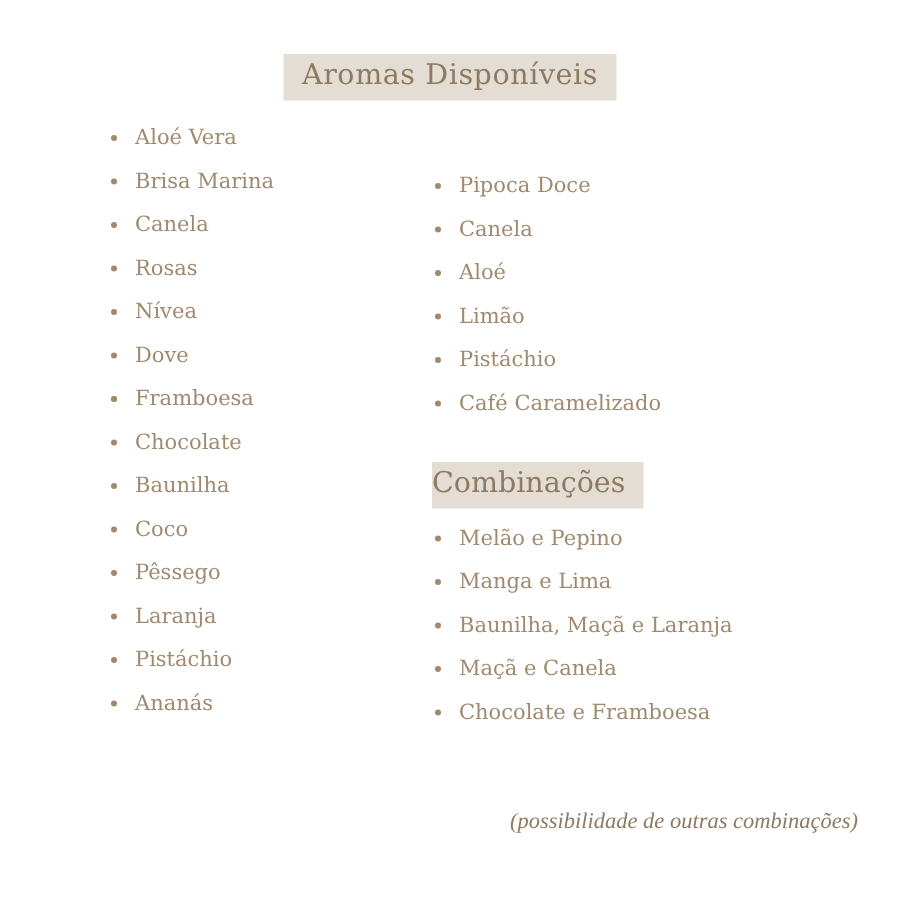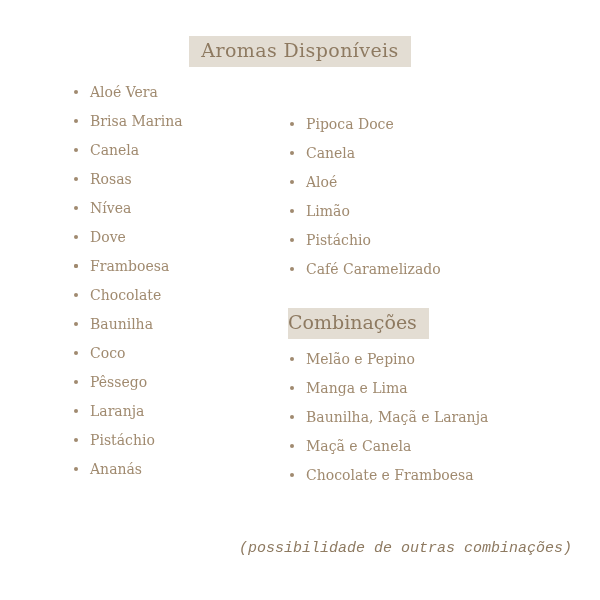--- a/index.html
+++ b/index.html
@@ -99,21 +99,21 @@
     line-height: 1.15;
   }
 
   .note {
     position: absolute;
     right: 28px;
     top: 540px;
     font-style: italic;
     font-size: 15px;
     color: #8e7a61;
-    font-family: Liberation Mono, monospace;
+    font-family: Liberation Serif, serif;
   }
 </style>
 </head>
 <body>
 
 <div class="page">
 
   <div class="title-wrap">
     <span class="section-title">Aromas Disponíveis</span>
   </div>

